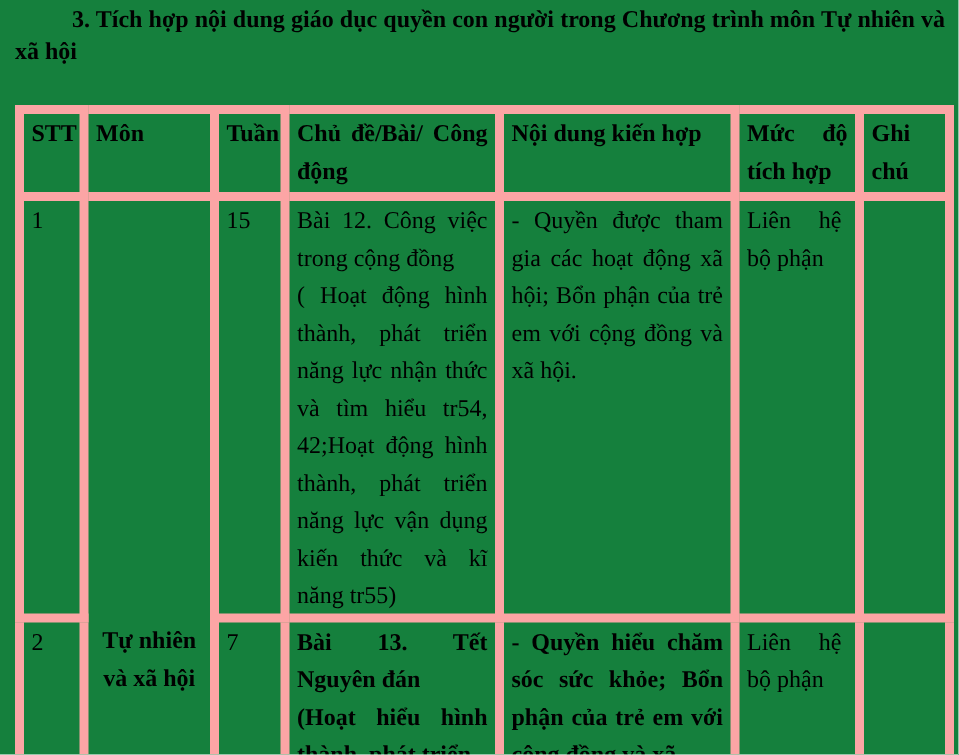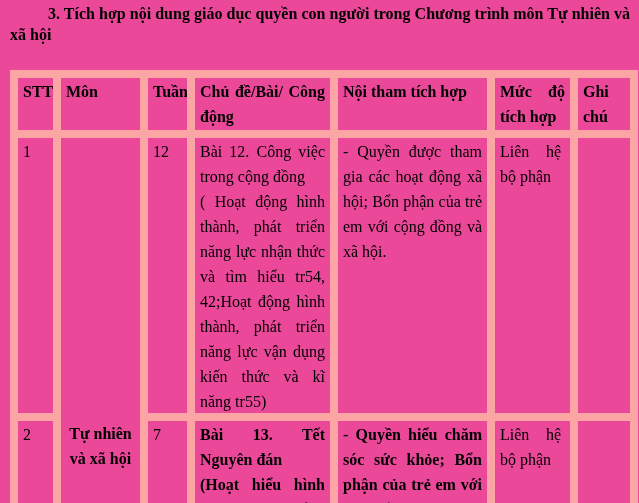--- a/index.html
+++ b/index.html
@@ -1,21 +1,21 @@
 <!DOCTYPE html>
 <html><head>
 <meta charset="utf-8">
 <style>
   * { box-sizing: border-box; }
   html, body { margin: 0; padding: 0; background: #fff; }
   .page {
     position: relative;
     width: 639px;
     height: 503px;
-    background: #ec4899;
+    background: #15803d;
     overflow: hidden;
     font-family: "Liberation Serif", "DejaVu Serif", serif;
     color: #000000;
   }
   .doc-title {
     position: absolute;
     left: 10px;
     top: 3px;
     width: 620px;
     margin: 0;
@@ -27,21 +27,21 @@
   }
   table.doc-table {
     position: absolute;
     left: 10px;
     top: 70px;
     width: 620px;
     border-collapse: collapse;
     table-layout: fixed;
   }
   .doc-table th, .doc-table td {
-    border: 8px solid #fca5a5;
+    border: 6px solid #fca5a5;
     vertical-align: top;
     padding: 1px 5px;
     font-size: 16px;
     line-height: 25px;
     text-align: left;
     font-weight: normal;
     overflow: hidden;
   }
   .doc-table th { font-weight: bold; text-align: justify; }
   .doc-table tr.header-row  { height: 52px; }
@@ -78,31 +78,31 @@
       <col style="width:83px">
       <col style="width:60px">
     </colgroup>
 
     <tbody>
         <tr class="header-row">
       <th>STT</th>
       <th class="va-mid">Môn</th>
       <th class="va-mid">Tuần</th>
       <th>Chủ đề/Bài/ Công động</th>
-      <th class="va-mid">Nội tham tích hợp</th>
+      <th class="va-mid">Nội dung kiến hợp</th>
       <th>Mức độ tích hợp</th>
       <th>Ghi chú</th>
     </tr>
 
     <tr class="body-row-1">
       <td class="bold">1</td>
       <td class="mon-cell" rowspan="2">
         <div>Tự nhiên và xã hội</div>
       </td>
-      <td class="bold">12</td>
+      <td class="bold">15</td>
       <td>
         <div class="clip-r1">
           <p class="cell-text">Bài 12. Công việc trong cộng đồng</p>
           <p class="cell-text">( Hoạt động hình thành, phát triển năng lực nhận thức và tìm hiểu tr54, 42;Hoạt động hình thành, phát triển năng lực vận dụng kiến thức và kĩ năng tr55)</p>
         </div>
       </td>
       <td>
         <div class="clip-r1">
           <p class="cell-text">- Quyền được tham gia các hoạt động xã hội; Bổn phận của trẻ em với cộng đồng và xã hội.</p>
         </div>

